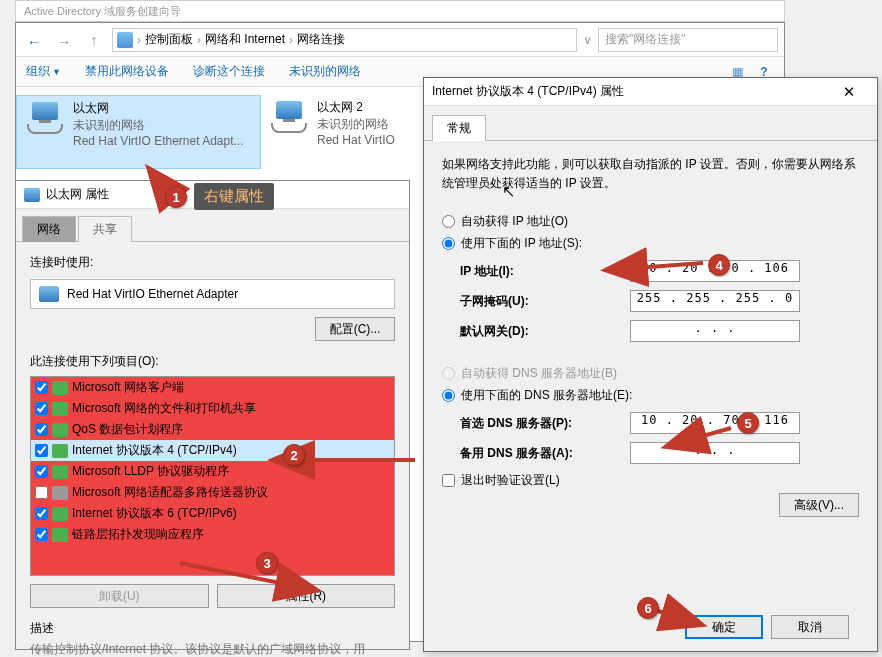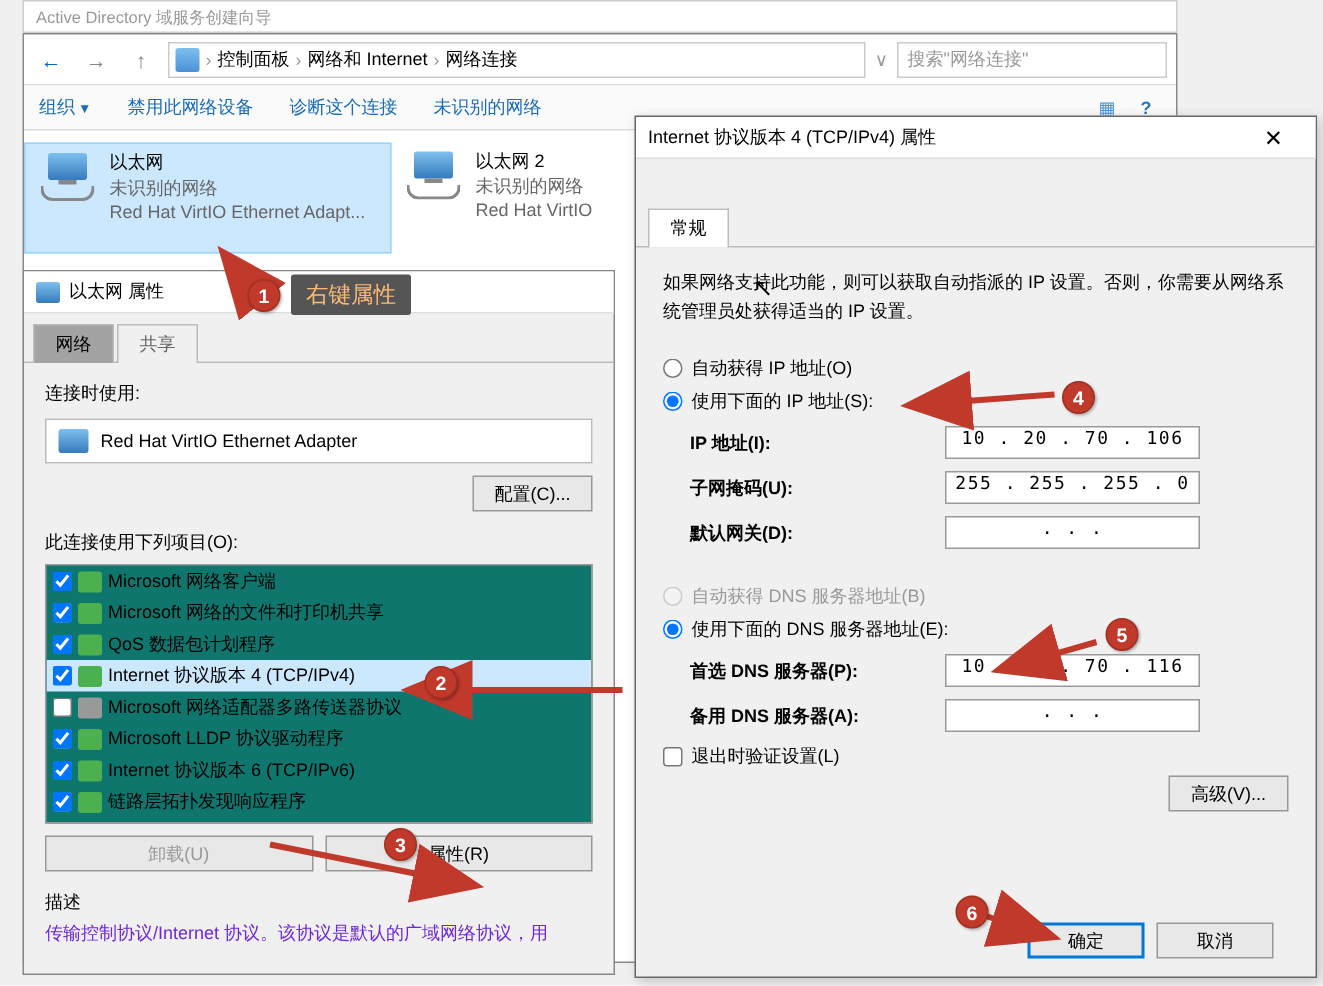--- a/index.html
+++ b/index.html
@@ -43,38 +43,38 @@
 .eth-title-icon { width: 16px; height: 14px; background: linear-gradient(#7ec0ee,#357abd); border-radius: 2px; }
 .eth-tabs { display: flex; padding: 6px 6px 0 6px; border-bottom: 1px solid #bbb; }
 .eth-tab { padding: 4px 14px; border: 1px solid #bbb; border-bottom: none; background: #a3a3a3; margin-right: 2px; position: relative; top: 1px; }
 .eth-tab.inactive { background: #f0f0f0; color: #666; }
 .eth-body { padding: 12px 14px; }
 .eth-label { margin-bottom: 8px; }
 .eth-adapter-box { border: 1px solid #bbb; background: #fff; padding: 6px 8px; display: flex; align-items: center; gap: 8px; margin-bottom: 8px; }
 .eth-adapter-icon { width: 20px; height: 16px; background: linear-gradient(#7ec0ee,#357abd); border-radius: 2px; }
 .eth-config-btn { float: right; width: 80px; height: 24px; border: 1px solid #999; background: #e8e8e8; margin-bottom: 12px; }
 .eth-list-label { clear: both; margin-bottom: 6px; }
-.eth-list { border: 1px solid #999; background: #0f766e; height: 173px; overflow-y: auto; }
+.eth-list { border: 1px solid #999; background: #ef4444; height: 200px; overflow-y: auto; }
 .eth-list-item { display: flex; align-items: center; padding: 2px 4px; gap: 4px; }
 .eth-list-item.selected { background: #cce8ff; }
 .eth-cb { width: 13px; height: 13px; }
 .eth-item-icon { width: 16px; height: 14px; background: #4caf50; border-radius: 2px; }
 .eth-item-icon.gray { background: #999; }
 .eth-btns { display: flex; gap: 8px; margin-top: 8px; }
 .eth-btn { flex: 1; height: 24px; border: 1px solid #999; background: #e8e8e8; color: #999; }
 .eth-btn.active { color: #000; }
 .eth-desc { margin-top: 12px; }
 .eth-desc-title { margin-bottom: 4px; }
-.eth-desc-text { color: #6d28d9; line-height: 1.4; }
+.eth-desc-text { color: #737373; line-height: 1.4; }
 
 
 .ip-window { position: absolute; top: 77px; left: 423px; width: 455px; height: 575px; background: #f0f0f0; border: 1px solid #666; box-shadow: 2px 2px 8px rgba(0,0,0,0.2); }
 .ip-title { height: 28px; display: flex; align-items: center; padding: 0 8px; background: #fff; border-bottom: 1px solid #ddd; justify-content: space-between; }
 .ip-close { width: 40px; height: 100%; display: flex; align-items: center; justify-content: center; font-size: 15px; }
-.ip-tabs { display: flex; padding: 8px 8px 0 8px; border-bottom: 1px solid #bbb; margin-top: 24px; }
+.ip-tabs { display: flex; padding: 8px 8px 0 8px; border-bottom: 1px solid #bbb; }
 .ip-tab { padding: 4px 14px; border: 1px solid #bbb; border-bottom: none; background: #fff; position: relative; top: 1px; }
 .ip-body { padding: 14px 18px; }
 .ip-intro { line-height: 1.6; margin-bottom: 20px; }
 .ip-radio-row { display: flex; align-items: center; gap: 6px; margin: 5px 0; }
 .ip-radio { width: 13px; height: 13px; }
 .ip-radio-row.disabled { color: #999; }
 .ip-field { display: flex; align-items: center; margin: 8px 0 8px 18px; }
 .ip-field-label { width: 170px; font-weight: bold; }
 .ip-input { width: 170px; height: 22px; border: 1px solid #999; background: #fff; text-align: center; font-family: monospace; letter-spacing: 1px; padding: 0 4px; }
 .ip-chk-row { display: flex; align-items: center; gap: 6px; margin-top: 8px; }
@@ -185,28 +185,28 @@
           <input class="eth-cb" type="checkbox" checked="" style="">
           <span class="eth-item-icon"></span>
           <span>QoS 数据包计划程序</span>
         </div>
       <div class="eth-list-item selected">
           <input class="eth-cb" type="checkbox" checked="" style="">
           <span class="eth-item-icon"></span>
           <span>Internet 协议版本 4 (TCP/IPv4)</span>
         </div>
       <div class="eth-list-item">
+          <input class="eth-cb" type="checkbox" checked="" style="">
+          <span class="eth-item-icon"></span>
+          <span>Microsoft LLDP 协议驱动程序</span>
+        </div>
+      <div class="eth-list-item">
           <input class="eth-cb" type="checkbox" style="">
           <span class="eth-item-icon gray"></span>
           <span>Microsoft 网络适配器多路传送器协议</span>
-        </div>
-      <div class="eth-list-item">
-          <input class="eth-cb" type="checkbox" checked="" style="">
-          <span class="eth-item-icon"></span>
-          <span>Microsoft LLDP 协议驱动程序</span>
         </div>
       <div class="eth-list-item">
           <input class="eth-cb" type="checkbox" checked="" style="">
           <span class="eth-item-icon"></span>
           <span>Internet 协议版本 6 (TCP/IPv6)</span>
         </div>
       <div class="eth-list-item">
           <input class="eth-cb" type="checkbox" checked="" style="">
           <span class="eth-item-icon"></span>
           <span>链路层拓扑发现响应程序</span>

